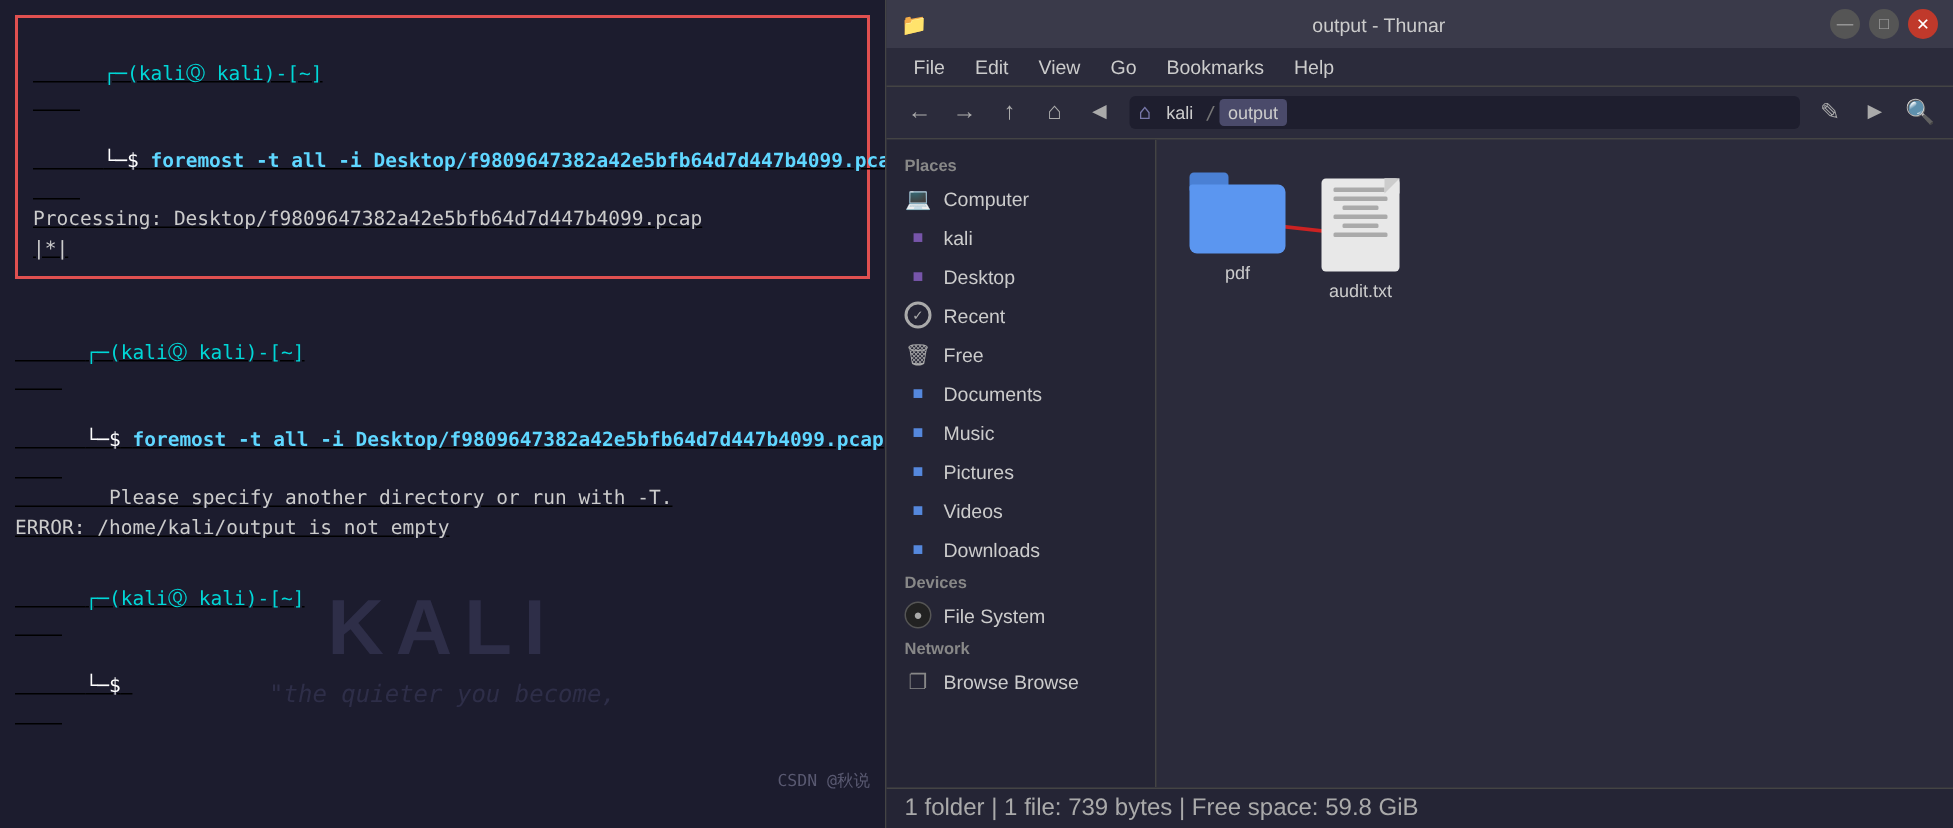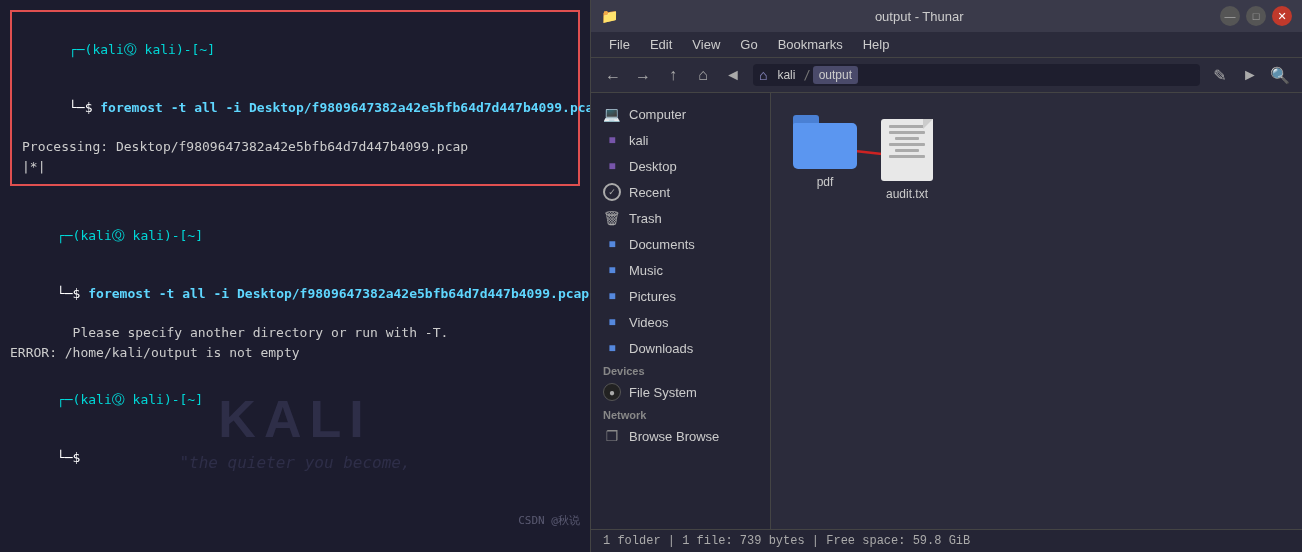--- a/index.html
+++ b/index.html
@@ -12,20 +12,21 @@
       overflow: hidden;
     }
 
     
     .terminal {
       width: 590px;
       height: 552px;
       background: #1c1c2e;
       position: relative;
       overflow: hidden;
+      text-decoration: underline;
     }
 
     .terminal-top-cmd {
       border: 2px solid #e05050;
       margin: 10px;
       padding: 8px 10px;
       background: #1c1c2e;
     }
 
     .terminal-line {
@@ -357,23 +358,23 @@
       color: #cccccc;
       font-family: Arial, sans-serif;
       text-align: center;
     }
 
     
     .fm-statusbar {
       background: #252535;
       border-top: 1px solid #444;
       padding: 4px 12px;
-      font-size: 12px;
+      font-size: 16px;
       color: #aaaaaa;
-      font-family: Liberation Mono, monospace;
+      font-family: Liberation Sans, sans-serif;
     }
 
     
     .arrow-svg {
       position: absolute;
       top: 20px;
       left: 50px;
       pointer-events: none;
     }
   </style>
@@ -458,40 +459,41 @@
     </div>
 
     <button class="tb-btn">✎</button>
     <button class="tb-btn">►</button>
     <button class="tb-search-btn">🔍</button>
   </div>
 
   <div class="fm-content">
 
     <div class="fm-sidebar">
+      <div class="sidebar-section-title">Places</div>
 
       <div class="sidebar-item">
         <span class="si-icon icon-computer">💻</span>
         <span>Computer</span>
       </div>
       <div class="sidebar-item">
         <span class="si-icon icon-kali" style="font-size:12px;">■</span>
         <span>kali</span>
       </div>
       <div class="sidebar-item">
         <span class="si-icon icon-desktop" style="font-size:12px;">■</span>
         <span>Desktop</span>
       </div>
       <div class="sidebar-item">
         <span class="si-icon" style="color:#aaa; width:18px; height:18px; border:2px solid #aaa; border-radius:50%; display:inline-flex; align-items:center; justify-content:center; font-size:9px;">✓</span>
         <span>Recent</span>
       </div>
       <div class="sidebar-item">
         <span class="si-icon" style="color:#aaa;">🗑</span>
-        <span>Trash</span>
+        <span>Free</span>
       </div>
       <div class="sidebar-item">
         <span class="si-icon icon-documents" style="font-size:12px;">■</span>
         <span>Documents</span>
       </div>
       <div class="sidebar-item">
         <span class="si-icon icon-music" style="font-size:12px;">■</span>
         <span>Music</span>
       </div>
       <div class="sidebar-item">

